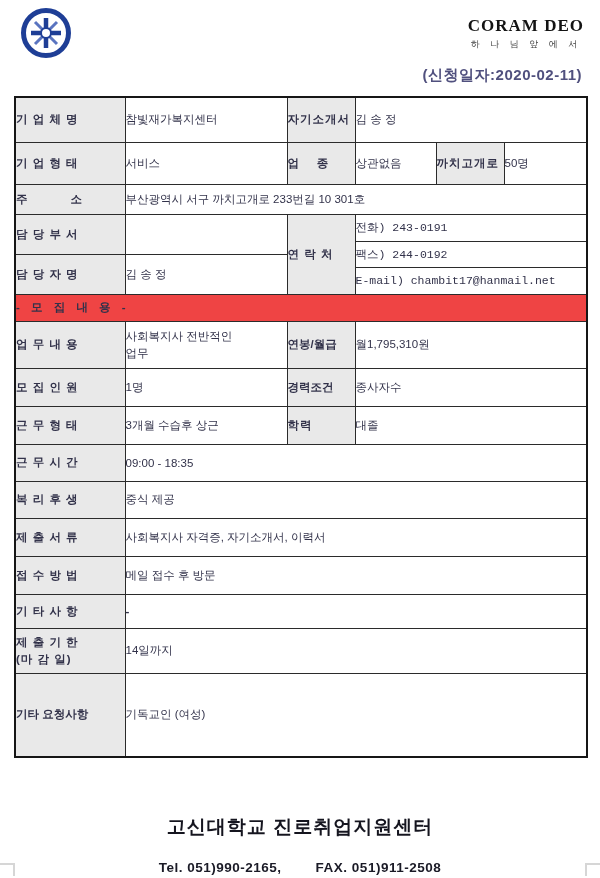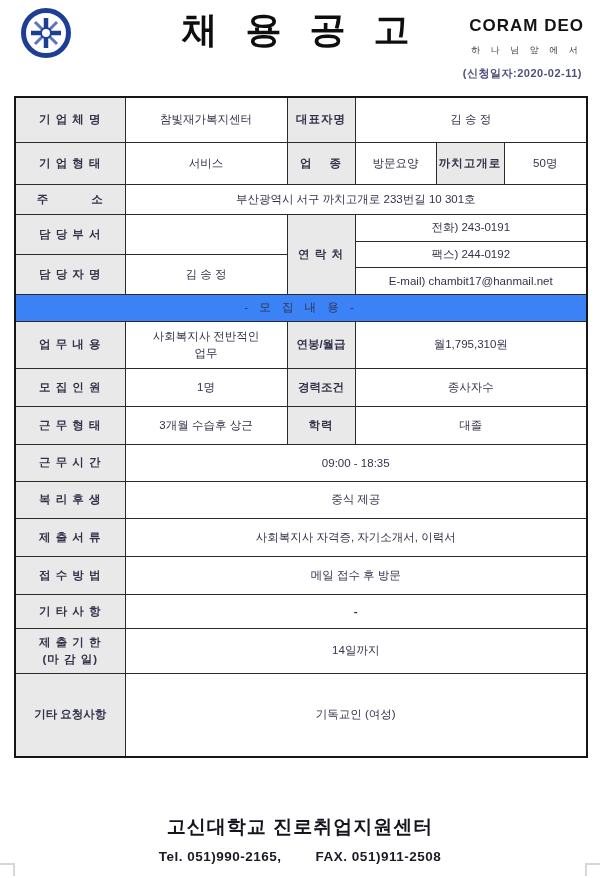--- a/index.html
+++ b/index.html
@@ -9,73 +9,72 @@
     overflow:hidden;
   }
   
   .hdr{position:absolute;top:0;left:0;width:600px;height:92px;}
   .logo{position:absolute;left:20px;top:7px;width:52px;height:52px;}
   .title{
     position:absolute;left:50%;top:6px;transform:translateX(-50%);
     font-size:36px;font-weight:700;letter-spacing:9px;white-space:pre;color:#0e0e0e;
   }
   .coram{position:absolute;right:16px;top:16px;text-align:center;}
-  .coram-en{font-size:17px;font-weight:700;letter-spacing:1px;color:#131313;}
-  .coram-kr{font-size:9px;letter-spacing:4px;color:#3d3d3d;margin-top:8px;white-space:pre;}
+  .coram-en{font-size:17px;font-weight:700;letter-spacing:1px;color:#131313;font-family:Liberation Serif, serif;}
+  .coram-kr{font-size:9px;letter-spacing:4px;color:#3d3d3d;margin-top:2px;white-space:pre;}
   .datebar{
-    position:absolute;top:66px;right:18px;font-size:11px;font-weight:700;
+    position:absolute;top:66px;right:18px;font-size:15px;font-weight:700;
     color:#50507e;letter-spacing:0.5px;
   }
   
   table.doc{
     position:absolute;left:14px;top:96px;width:572px;
     border-collapse:collapse;table-layout:fixed;
     border:2px solid #161616;
   }
   table.doc td{
     border:1px solid #2b2b2b;overflow:hidden;
-    font-size:11.5px;color:#32324a;text-align:center;vertical-align:middle;
+    font-size:11.5px;color:#32324a;vertical-align:middle;
     padding:0;
   }
   td.lbl{
     background:#e9e9e9;font-weight:700;font-size:12.5px;color:#121218;
     white-space:pre;letter-spacing:1px;
   }
-  td.left{text-align:left;padding-left:8px;font-size:11px;}
+  td.left{text-align:left;padding-left:8px;font-size:11px;font-family:Liberation Mono, monospace;}
   td.pre{white-space:pre-line;line-height:1.45;}
   td.band{
-    background:#3b82f6;font-weight:400;font-size:13px;color:#121218;
+    background:#ef4444;font-weight:700;font-size:13px;color:#121218;
     letter-spacing:4px;white-space:pre;
   }
   td.dash{color:#bf6363;font-weight:700;font-size:13px;}
   tr.h45{height:45px;} tr.h42{height:42px;margin-left:36px;} tr.h30{height:30px;}
   tr.h27{height:27px;} tr.h13{height:13px;} tr.hband{height:27px;}
   tr.h47{height:47px;} tr.h38{height:38px;} tr.h37{height:37px;}
   tr.h34{height:34px;} tr.h84{height:84px;}
   
   .footer{position:absolute;left:0;top:814px;width:600px;text-align:center;}
   .footer-name{font-size:19px;font-weight:700;color:#15151f;letter-spacing:1px;}
-  .footer-tel{font-size:13.5px;font-weight:700;color:#1a1a26;margin-top:9px;letter-spacing:0.5px;}
+  .footer-tel{font-size:13.5px;font-weight:700;color:#1a1a26;margin-top:20px;letter-spacing:0.5px;}
   .footer-tel span{display:inline-block;}
   .footer-tel .gap{width:34px;}
   .scanmark{position:absolute;width:13px;height:11px;border:2px solid #d6d6d6;bottom:2px;}
   .scanmark.l{left:0;border-left:none;border-bottom:none;}
   .scanmark.r{right:0;border-right:none;border-bottom:none;}
 </style>
 </head>
 <body>
 
 <div class="hdr">
   <svg class="logo" viewBox="0 0 52 52">
     <circle cx="26" cy="26" r="22.5" fill="#ffffff" stroke="#1e3e96" stroke-width="5"></circle>
     <path d="M15 15 L37 37 M37 15 L15 37" stroke="#5a74c0" stroke-width="3" fill="none"></path>
     <path d="M26 11 L26 41 M11 26 L41 26" stroke="#1e3e96" stroke-width="4.5" fill="none"></path>
     <circle cx="26" cy="26" r="5" fill="#ffffff" stroke="#1e3e96" stroke-width="2"></circle>
   </svg>
-  <div class="title">채 용 공 고</div>
   <div class="coram">
     <div class="coram-en">CORAM DEO</div>
     <div class="coram-kr">하 나 님 앞 에 서</div>
   </div>
 </div>
 <div class="datebar">(신청일자:2020-02-11)</div>
 
 <table class="doc">
   <colgroup>
     <col style="width:110px">
@@ -83,29 +82,29 @@
       <col style="width:68px">
     <col style="width:81px">
       <col style="width:68px">
       <col style="width:83px">
   </colgroup>
   <tbody>
 
     <tr class="h45">
       <td class="lbl">기 업 체 명</td>
       <td>참빛재가복지센터</td>
-      <td class="lbl">대표자명</td>
+      <td class="lbl">자기소개서</td>
       <td colspan="3">김 송 정</td>
     </tr>
 
     <tr class="h42">
       <td class="lbl">기 업 형 태</td>
       <td>서비스</td>
       <td class="lbl">업    종</td>
-      <td>방문요양</td>
+      <td>상관없음</td>
       <td class="lbl">까치고개로</td>
       <td>50명</td>
     </tr>
 
     <tr class="h30">
       <td class="lbl">주          소</td>
       <td colspan="5">부산광역시 서구 까치고개로 233번길 10 301호</td>
     </tr>
 
     <tr class="h27">

